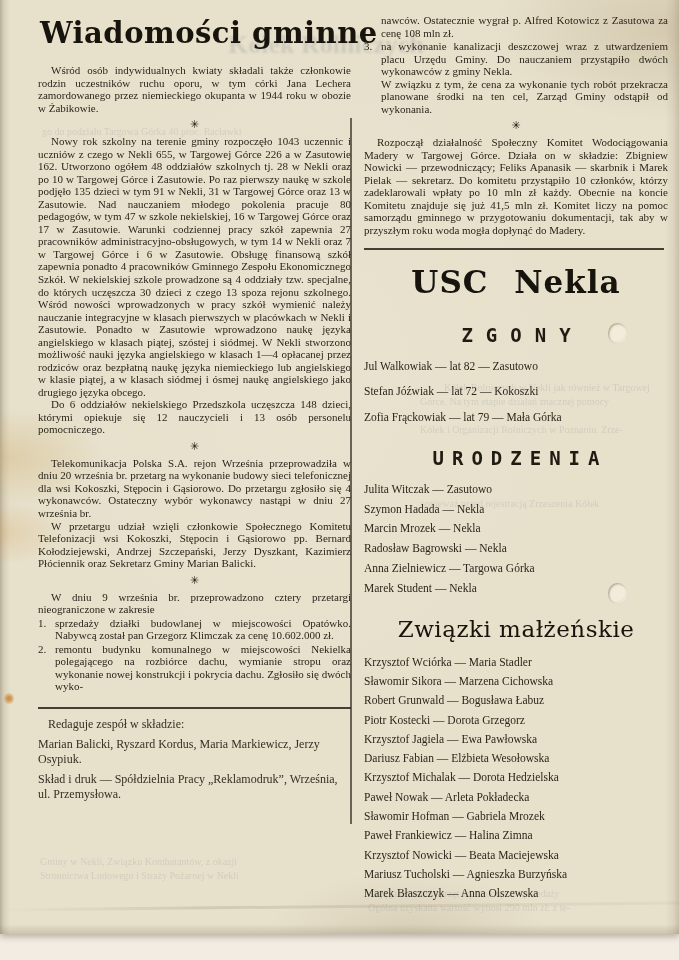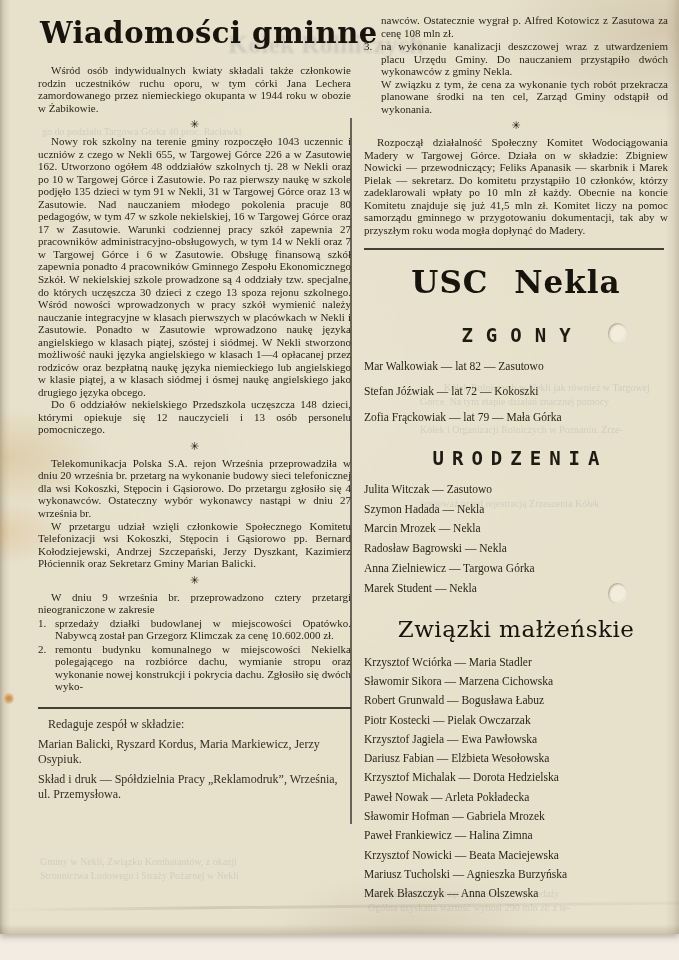--- a/index.html
+++ b/index.html
@@ -145,21 +145,21 @@
       <div class="sep">✳</div>
 
       <p class="body ind">Rozpoczął działalność Społeczny Komitet Wodociągowania Madery w Targowej Górce. Działa on w składzie: Zbigniew Nowicki — przewodniczący; Feliks Apanasik — skarbnik i Marek Pielak — sekretarz. Do komitetu przystąpiło 10 członków, którzy zadeklarowali wpłaty po 10 mln zł każdy. Obecnie na koncie Komitetu znajduje się już 41,5 mln zł. Komitet liczy na pomoc samorządu gminnego w przygotowaniu dokumentacji, tak aby w przyszłym roku woda mogła dopłynąć do Madery.</p>
       <div class="rule-right"></div>
 
       <h2 class="usc-title">USC Nekla</h2>
 
       <h3 class="reg-heading deaths">ZGONY</h3>
       <div class="deaths-list">
 
-          <div class="rec">Mar Walkowiak — lat 82 — Zasutowo</div>
+          <div class="rec">Jul Walkowiak — lat 82 — Zasutowo</div>
 
           <div class="rec">Stefan Jóźwiak — lat 72 — Kokoszki</div>
 
           <div class="rec">Zofia Frąckowiak — lat 79 — Mała Górka</div>
         </div>
 
       <h3 class="reg-heading births">URODZENIA</h3>
       <div class="births-list">
 
           <div class="rec">Julita Witczak — Zasutowo</div>
@@ -177,21 +177,21 @@
 
       <h3 class="marriage-heading">Związki małżeńskie</h3>
       <div class="marriages-list">
 
           <div class="rec">Krzysztof Wciórka — Maria Stadler</div>
 
           <div class="rec">Sławomir Sikora — Marzena Cichowska</div>
 
           <div class="rec">Robert Grunwald — Bogusława Łabuz</div>
 
-          <div class="rec">Piotr Kostecki — Pielak Owczarzak</div>
+          <div class="rec">Piotr Kostecki — Dorota Grzegorz</div>
 
           <div class="rec">Krzysztof Jagiela — Ewa Pawłowska</div>
 
           <div class="rec">Dariusz Fabian — Elżbieta Wesołowska</div>
 
           <div class="rec">Krzysztof Michalak — Dorota Hedzielska</div>
 
           <div class="rec">Paweł Nowak — Arleta Pokładecka</div>
 
           <div class="rec">Sławomir Hofman — Gabriela Mrozek</div>

